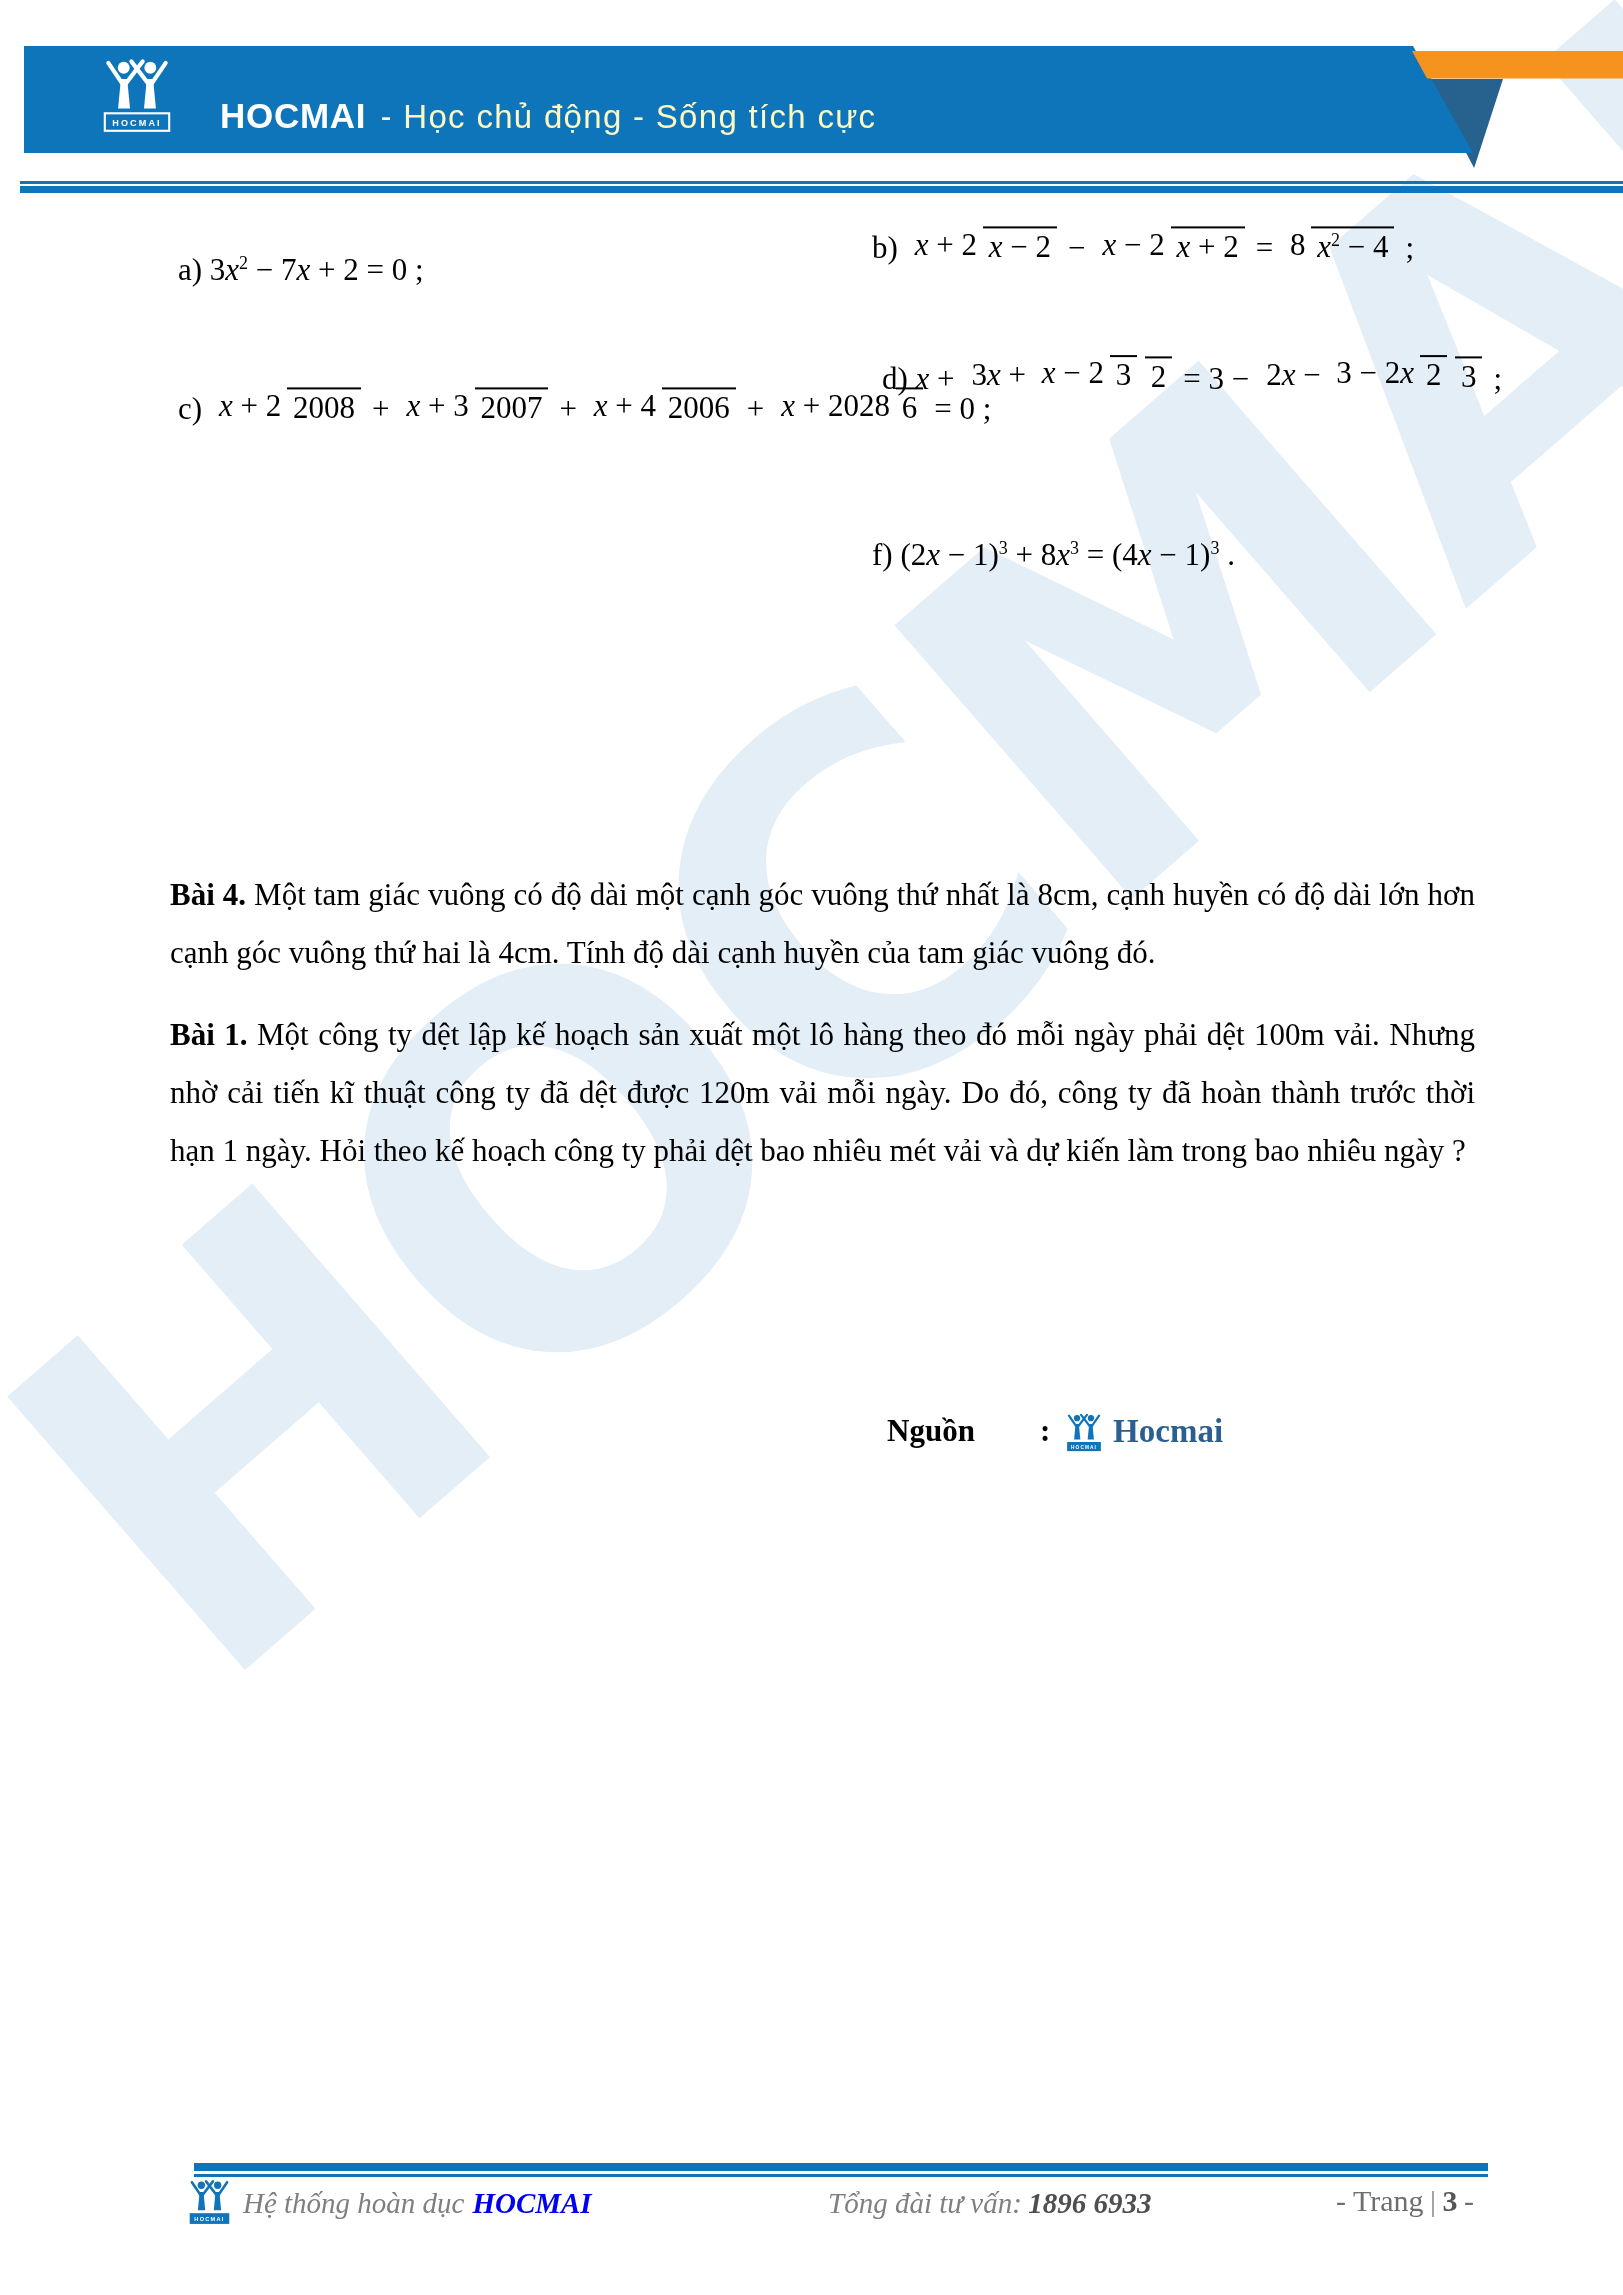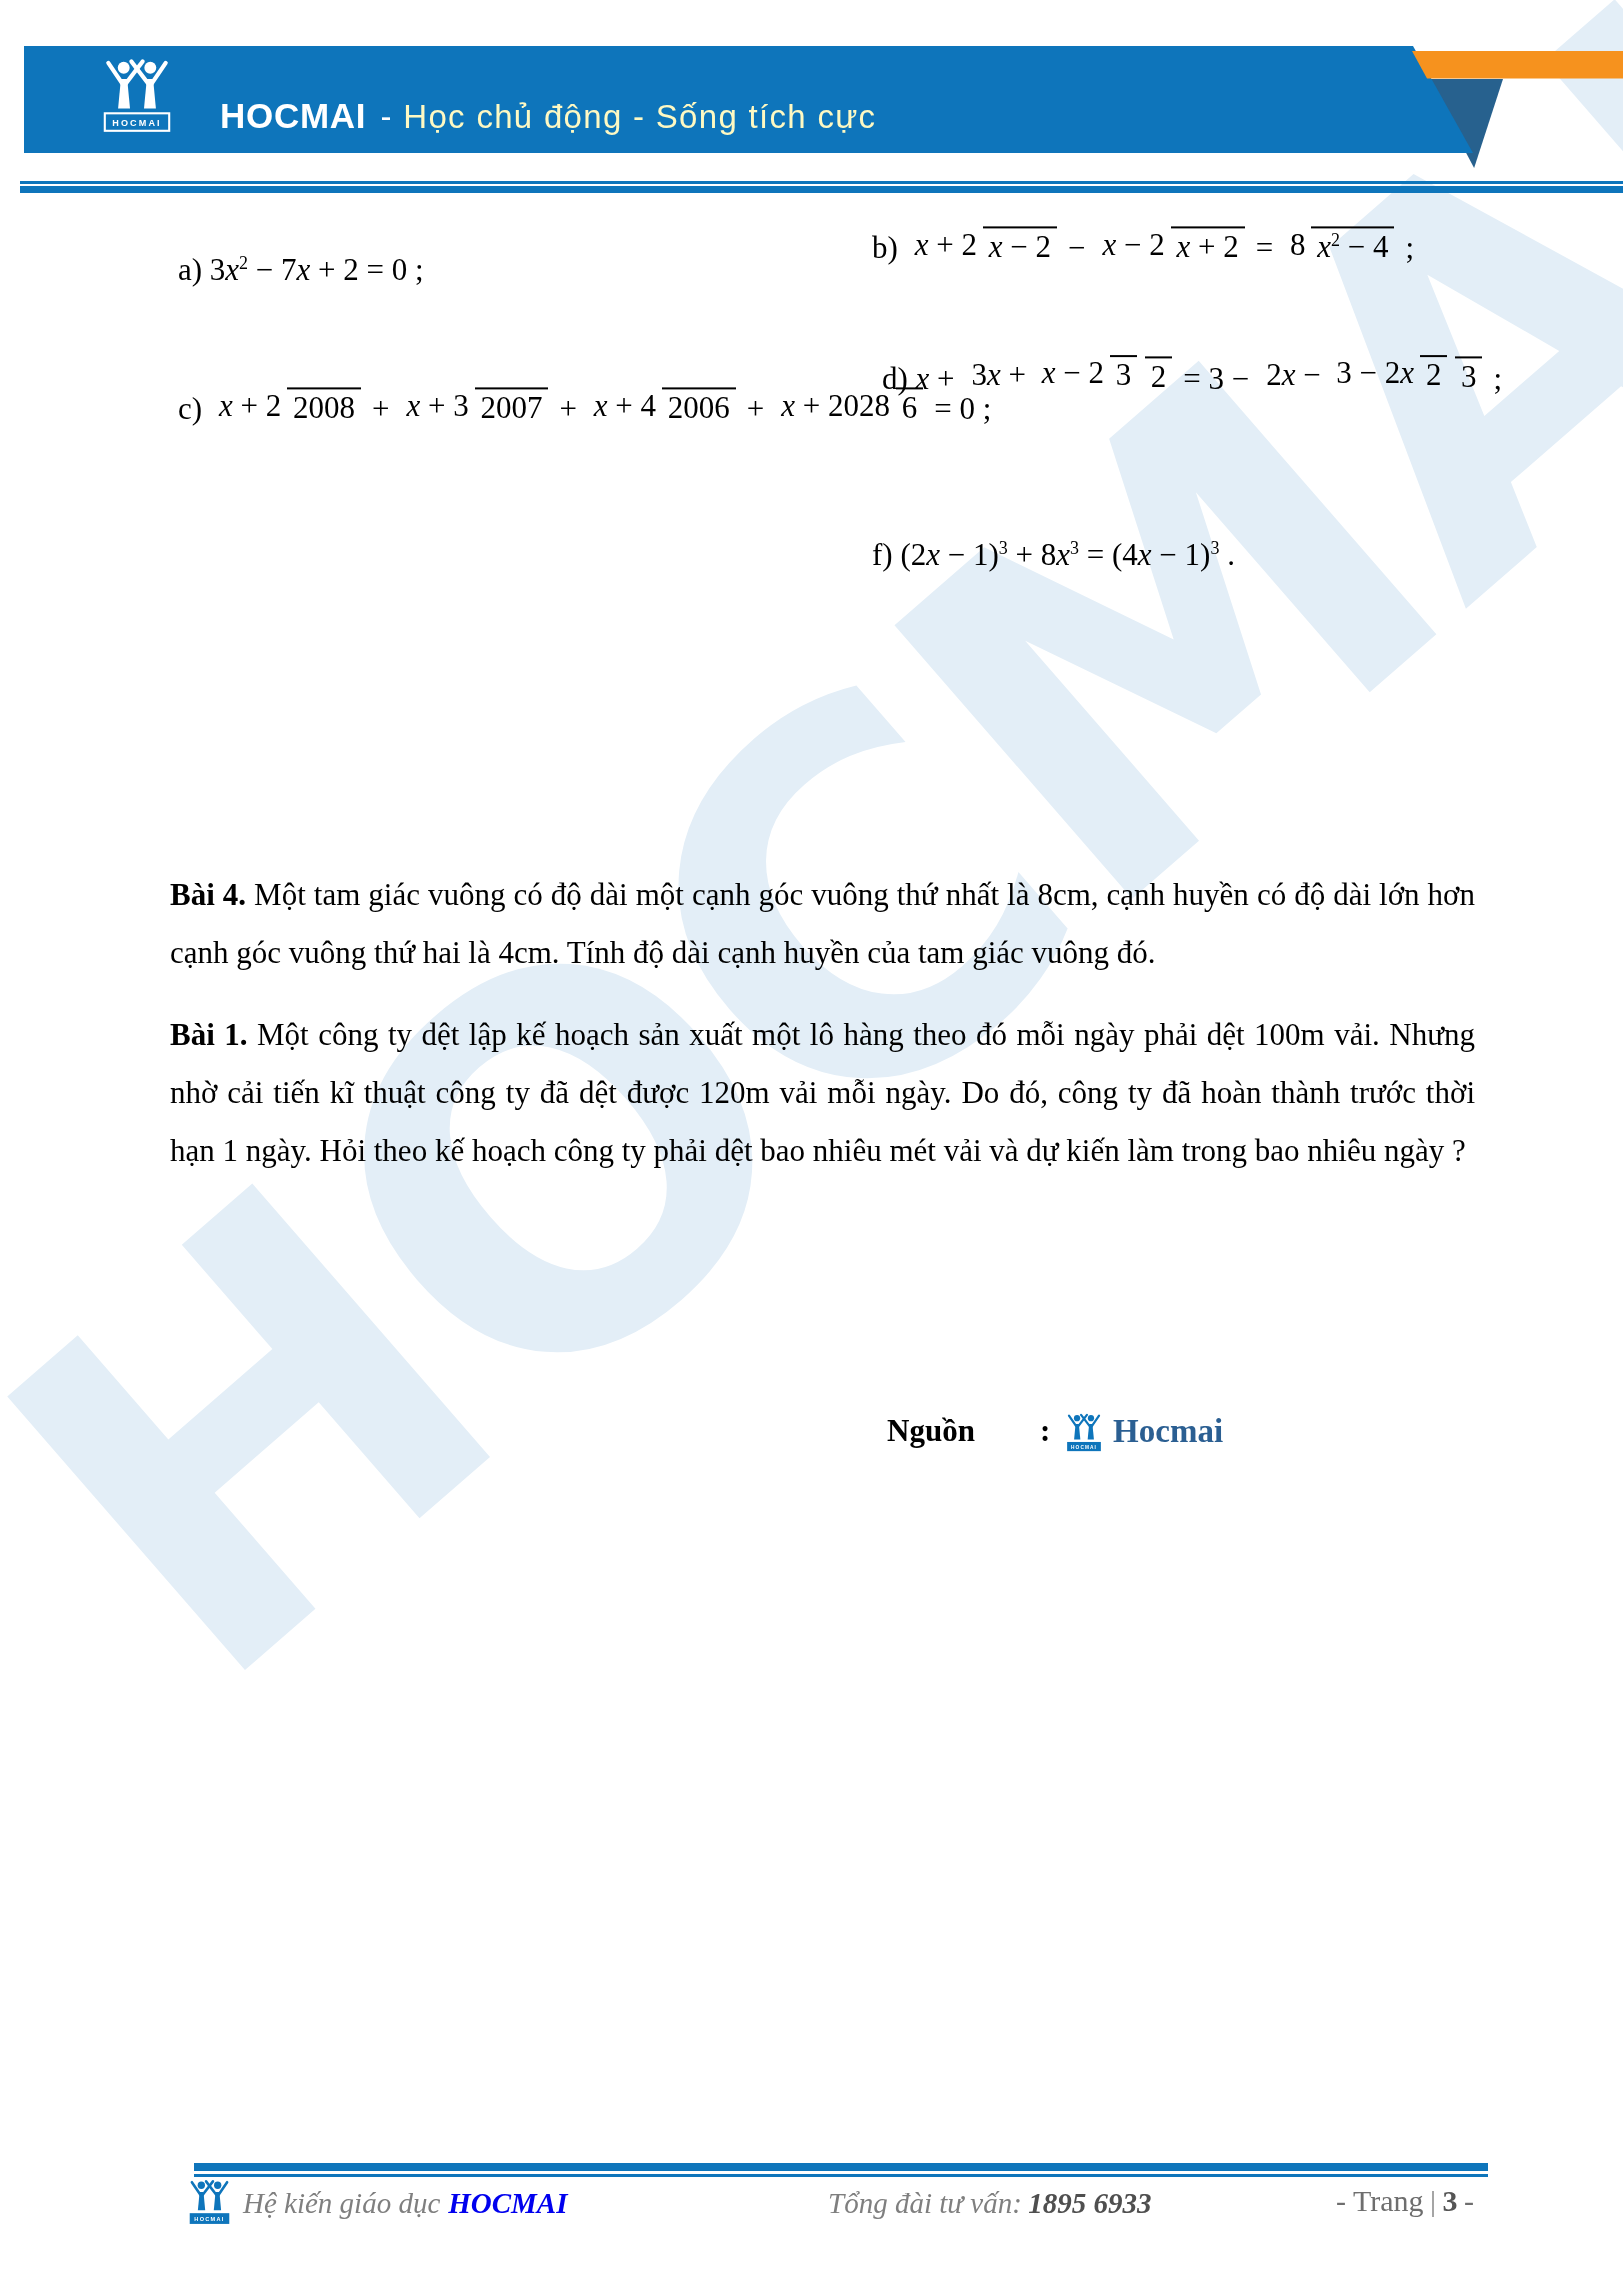--- a/index.html
+++ b/index.html
@@ -177,23 +177,23 @@
       <line x1="70" y1="38" x2="91" y2="7"></line>
     </g>
     <circle cx="31" cy="14" r="8.5" fill="#0e75bb"></circle>
     <circle cx="69" cy="14" r="8.5" fill="#0e75bb"></circle>
     <path d="M23,72 L40,72 L36,30 L27,30 Z" fill="#0e75bb"></path>
     <path d="M60,72 L77,72 L73,30 L64,30 Z" fill="#0e75bb"></path>
     <rect x="4" y="79" width="92" height="25" fill="#0e75bb"></rect>
     <text x="50" y="97" text-anchor="middle" fill="#ffffff" font-family="Liberation Sans, sans-serif" font-size="13" font-weight="bold" letter-spacing="3">HOCMAI</text>
   </svg>
   <div class="f-org">
-    <span>Hệ kiến giáo dục</span><span class="f-brand">HOCMAI</span>
+    <span>Hệ thống hoàn dục</span><span class="f-brand">HOCMAI</span>
   </div>
   <div class="f-hot">
-    <span>Tổng đài tư vấn:</span><span class="f-num">1895 6933</span>
+    <span>Tổng đài tư vấn:</span><span class="f-num">1896 6933</span>
   </div>
   <div class="f-page">
     <span>- Trang</span><span class="f-vbar">|</span><span class="f-no">3</span><span>-</span>
   </div>
 
 </div>
 
 
 </body></html>

